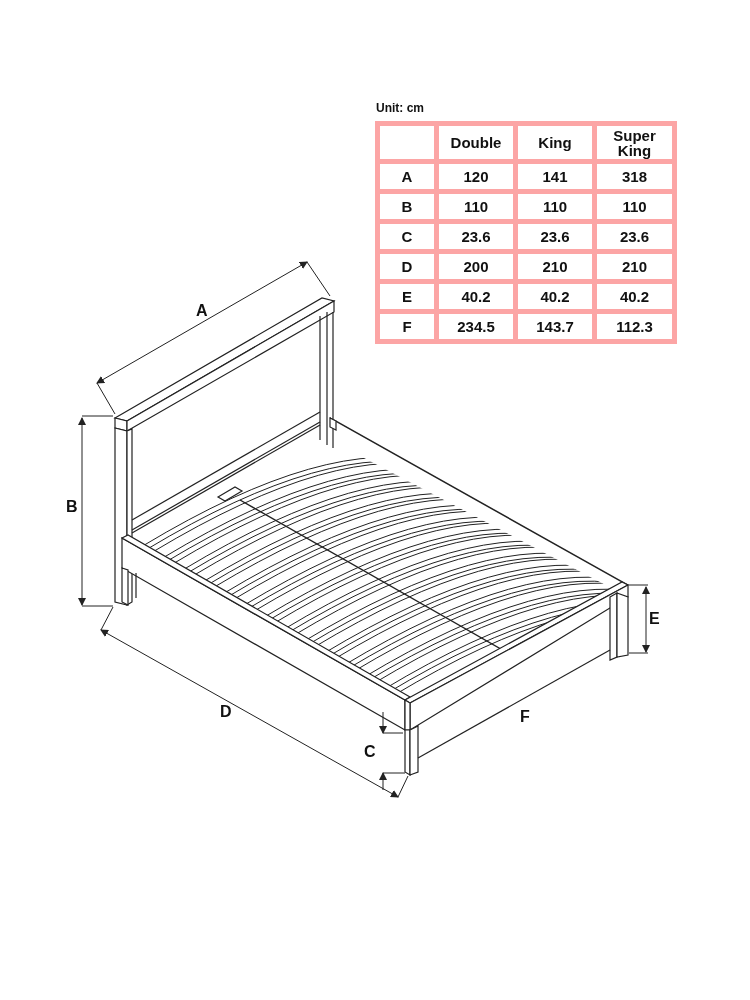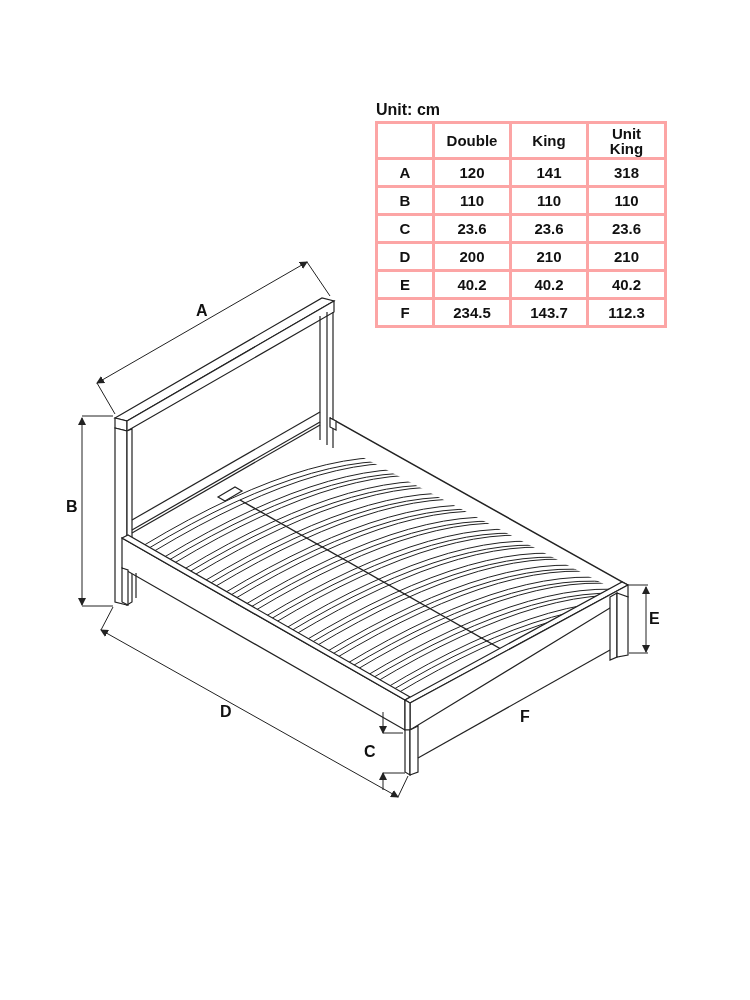--- a/index.html
+++ b/index.html
@@ -1,40 +1,40 @@
 <!DOCTYPE html>
 <html><head>
   <meta charset="utf-8">
   <style>
     html, body { margin: 0; padding: 0; background: #ffffff; }
     body { width: 750px; height: 1000px; position: relative; overflow: hidden; font-family: "Liberation Sans", sans-serif; color: #111; }
-    .unit-label { position: absolute; left: 376px; top: 101px; font-size: 16px; font-weight: bold; }
+    .unit-label { position: absolute; left: 376px; top: 101px; font-size: 12px; font-weight: bold; }
     table.dims { position: absolute; left: 375px; top: 121px; border-collapse: collapse; font-size: 15px; font-weight: bold; }
-    table.dims td, table.dims th { border: 3px solid #fca5a5; text-align: center; padding: 0; }
+    table.dims td, table.dims th { border: 5px solid #fca5a5; text-align: center; padding: 0; }
     table.dims th { height: 33px; font-weight: bold; line-height: 15px; }
     table.dims td { height: 25px; }
     table.dims .c0 { width: 54px; }
     table.dims .c1 { width: 74px; }
     table.dims .c2 { width: 74px; }
     table.dims .c3 { width: 75px; }
     svg.drawing { position: absolute; left: 0; top: 0; }
     .dim-label { font-family: "Liberation Sans", sans-serif; font-weight: bold; font-size: 16px; fill: #111; }
   </style>
 </head>
 <body>
 
 <div class="unit-label">Unit: cm</div>
 
 <table class="dims">
   <tbody>
       <tr>
     <th class="c0"></th>
     <th class="c1">Double</th>
     <th class="c2">King</th>
-    <th class="c3"><span>Unit</span><br><span>King</span></th>
+    <th class="c3"><span>Super</span><br><span>King</span></th>
   </tr>
   <tr>
     <td>A</td>
     <td>120</td>
     <td>141</td>
     <td>318</td>
   </tr>
   <tr>
     <td>B</td>
     <td>110</td>

